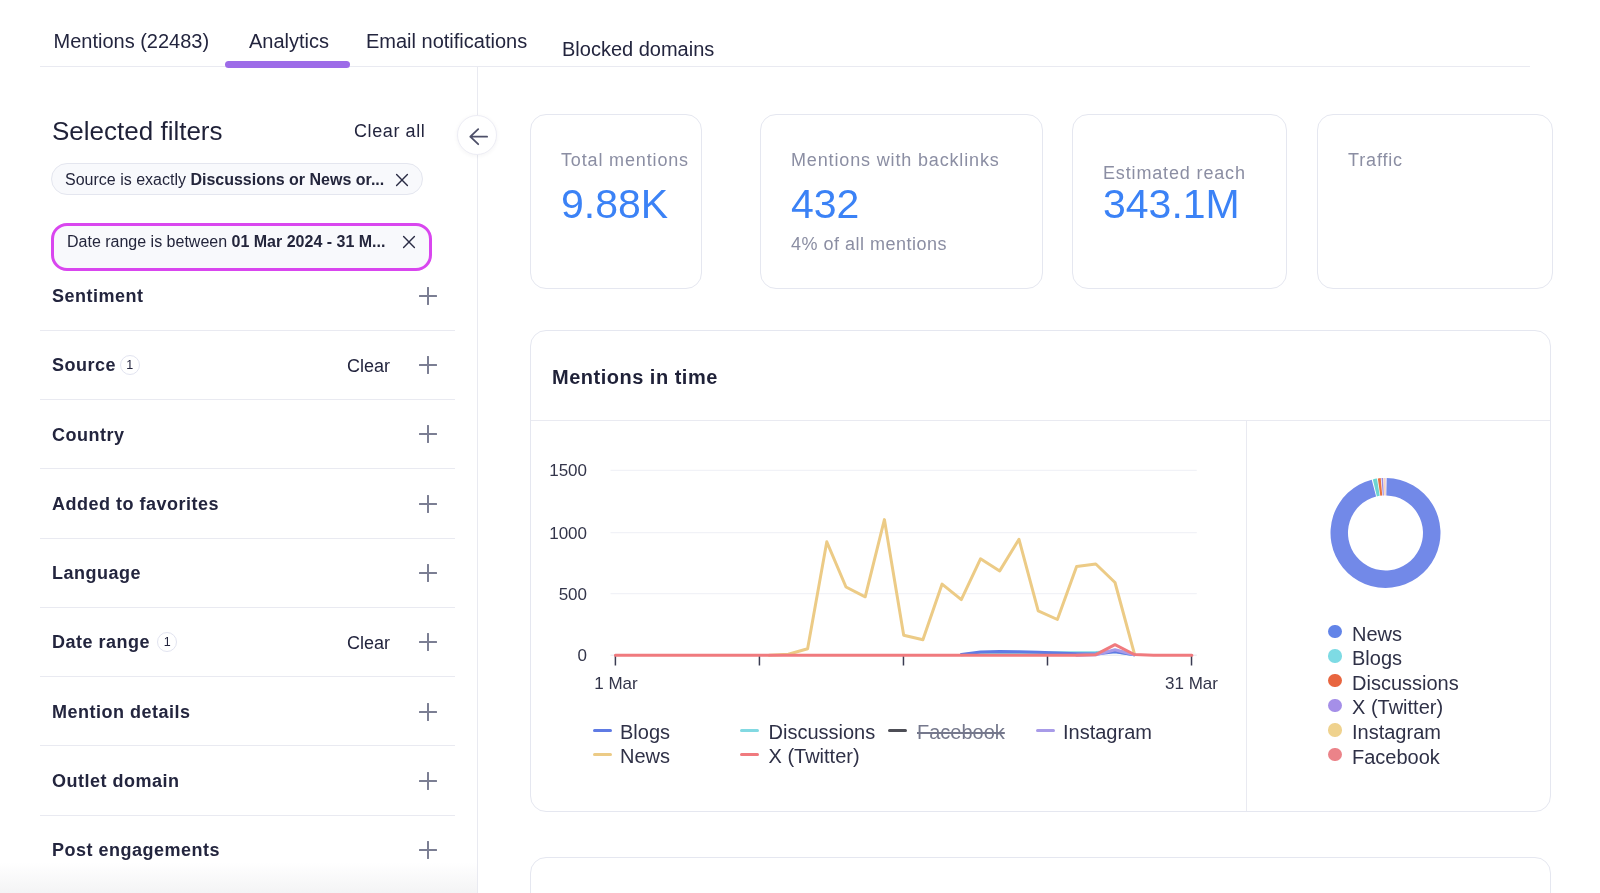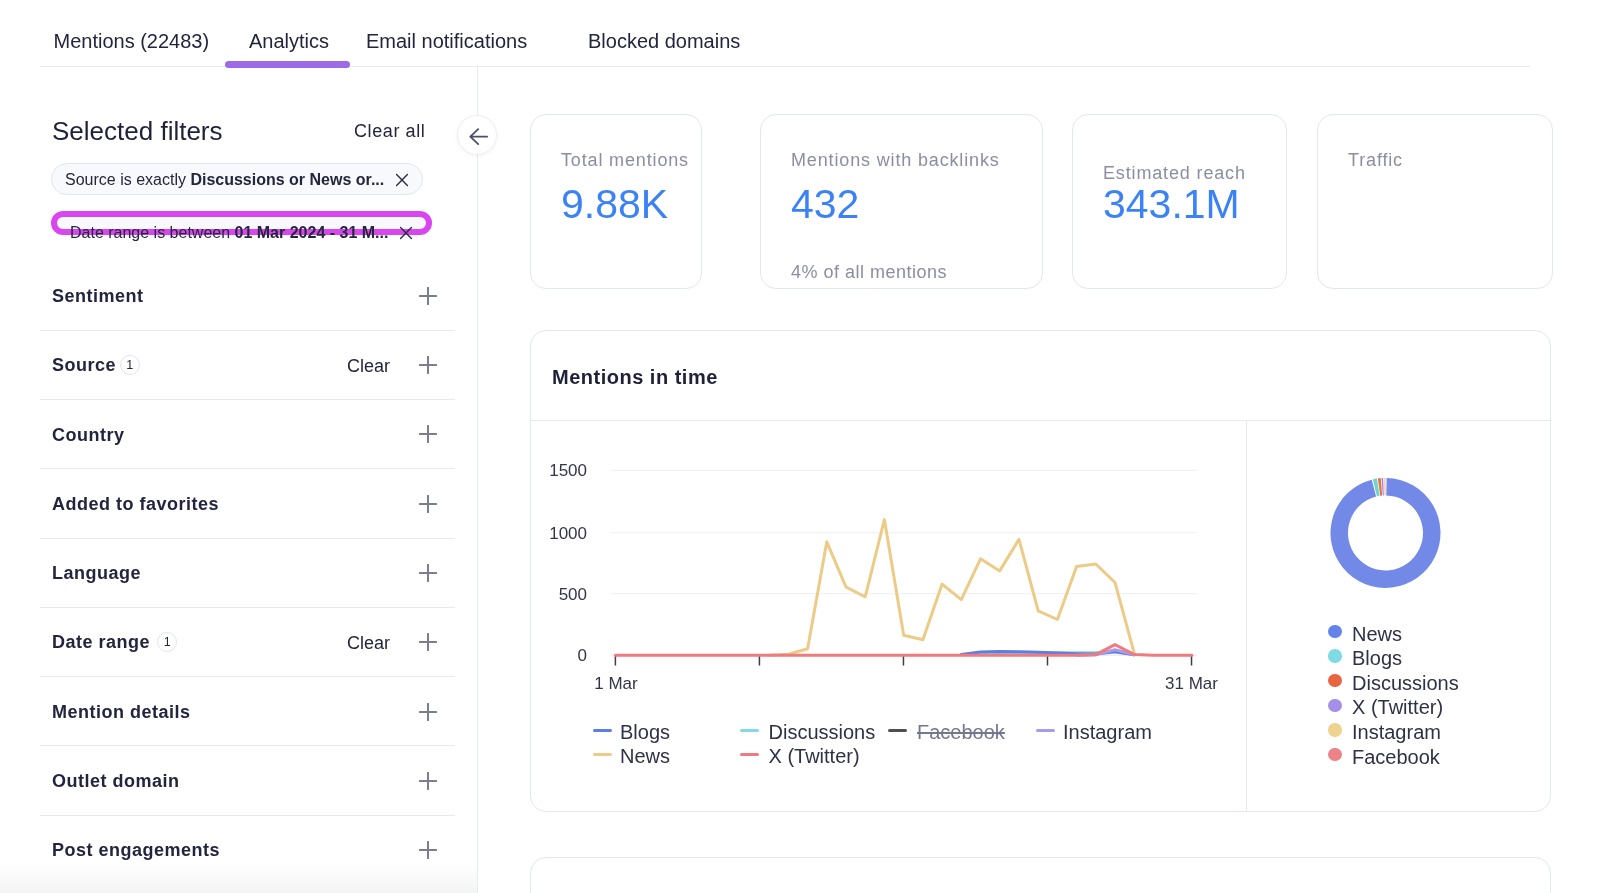--- a/index.html
+++ b/index.html
@@ -19,42 +19,42 @@
   .leg-dash { position:absolute; width:19px; height:3px; border-radius:2px; }
   .leg-label { position:absolute; font-size:20px; color:#2F3147; white-space:nowrap; }
   .dot { position:absolute; width:13.4px; height:13.4px; border-radius:50%; }
 </style>
 </head>
 <body>
 
 <div class="tab" style="left:53.5px;">Mentions (22483)</div>
 <div class="tab" style="left:249px;">Analytics</div>
 <div class="tab" style="left:366px;">Email notifications</div>
-<div class="tab" style="left:588px;">Blocked domains</div>
+<div class="tab" style="left:562px;margin-top:8px;">Blocked domains</div>
 <div class="abs" style="left:225px; top:61px; width:125px; height:7px; background:#9D6BE8; border-radius:4px; z-index:5;"></div>
 <div class="abs" style="left:40px; top:66px; width:1490px; height:1px; background:#E9EAF1;"></div>
 
 <div class="abs" style="left:477px; top:67px; width:1px; height:826px; background:#E9EAF1;"></div>
 
 <div class="abs" style="left:457px; top:115px; width:40px; height:40px; border-radius:50%; background:#fff; border:1px solid #EDEDF5; box-shadow:0 1px 4px rgba(30,30,60,0.05);">
   <svg width="22" height="22" viewBox="0 0 22 22" style="position:absolute; left:9px; top:9px;">
     <path d="M20.1 11.7 H3.4 M11.2 4.2 L3.3 11.7 L11.2 19.2" fill="none" stroke="#4D4F68" stroke-width="1.8" stroke-linecap="round" stroke-linejoin="round"></path>
   </svg>
 </div>
 
 <div class="abs" style="left:52px; top:116px; font-size:26px; font-weight:500; color:#1F2138;">Selected filters</div>
 <div class="abs" style="left:354px; top:121px; font-size:18px; color:#23253E; letter-spacing:0.6px;">Clear all</div>
 
 <div class="abs" style="left:51px; top:162.5px; width:372px; height:32px; border:1px solid #E4E6EF; border-radius:16px; background:#F8F9FC;">
   <span style="position:absolute; left:13px; top:7px; font-size:16px; color:#24263C; white-space:nowrap;">Source is exactly <b>Discussions or News or...</b></span>
   <svg width="14" height="14" viewBox="0 0 14 14" style="position:absolute; right:13px; top:9px;">
     <path d="M1.6 1.6 L12.4 12.4 M12.4 1.6 L1.6 12.4" stroke="#2A2C45" stroke-width="1.4" stroke-linecap="round"></path>
   </svg>
 </div>
-<div class="abs" style="left:51px; top:211px; width:381px; height:24px; border:6px solid #d946ef; border-radius:16px; background:#F8F9FC;">
+<div class="abs" style="left:51px; top:223px; width:381px; height:48px; border:3px solid #d946ef; border-radius:16px; background:#F8F9FC;">
   <span style="position:absolute; left:13px; top:7px; font-size:16px; color:#24263C; white-space:nowrap;">Date range is between <b>01 Mar 2024 - 31 M...</b></span>
   <svg width="14" height="14" viewBox="0 0 14 14" style="position:absolute; right:13px; top:9px;">
     <path d="M1.6 1.6 L12.4 12.4 M12.4 1.6 L1.6 12.4" stroke="#2A2C45" stroke-width="1.4" stroke-linecap="round"></path>
   </svg>
 </div>
 
 <div id="rows">
     <div class="row-label" style="left:52px; top:285.9px;">Sentiment</div>
     <svg class="plus" style="left:419.2px; top:286.7px;" viewBox="0 0 18 18">
       <path d="M9 0.8 V17.2 M0.8 9 H17.2" stroke="#7B7E93" stroke-width="2" stroke-linecap="round"></path>
@@ -107,21 +107,21 @@
 
 <div class="abs" style="left:0; top:862px; width:477px; height:31px; background:linear-gradient(to bottom, rgba(35,37,62,0), rgba(35,37,62,0.05));"></div>
 
 <div class="card" style="left:530px; top:114px; width:172px; height:175px;">
   <div class="stat-label" style="top:35px;">Total mentions</div>
   <div class="stat-num" style="top:66px;">9.88K</div>
 </div>
 <div class="card" style="left:760px; top:114px; width:283px; height:175px;">
   <div class="stat-label" style="top:35px;">Mentions with backlinks</div>
   <div class="stat-num" style="top:66px;">432</div>
-  <div class="stat-label" style="top:147px; font-size:18px; letter-spacing:0.5px;">4% of all mentions</div>
+  <div class="stat-label" style="top:119px; font-size:18px; letter-spacing:0.5px;">4% of all mentions</div>
 </div>
 <div class="card" style="left:1072px; top:114px; width:215px; height:175px;">
   <div class="stat-label" style="top:48px;">Estimated reach</div>
   <div class="stat-num" style="top:66px;">343.1M</div>
 </div>
 <div class="card" style="left:1317px; top:114px; width:236px; height:175px;">
   <div class="stat-label" style="top:35px;">Traffic</div>
 </div>
 
 <div class="card" style="left:530px; top:330px; width:1021px; height:482px;"></div>

